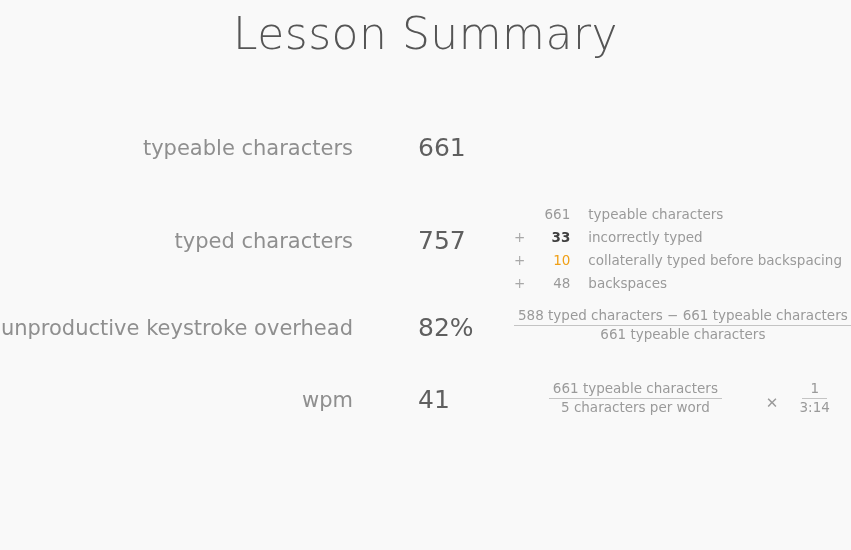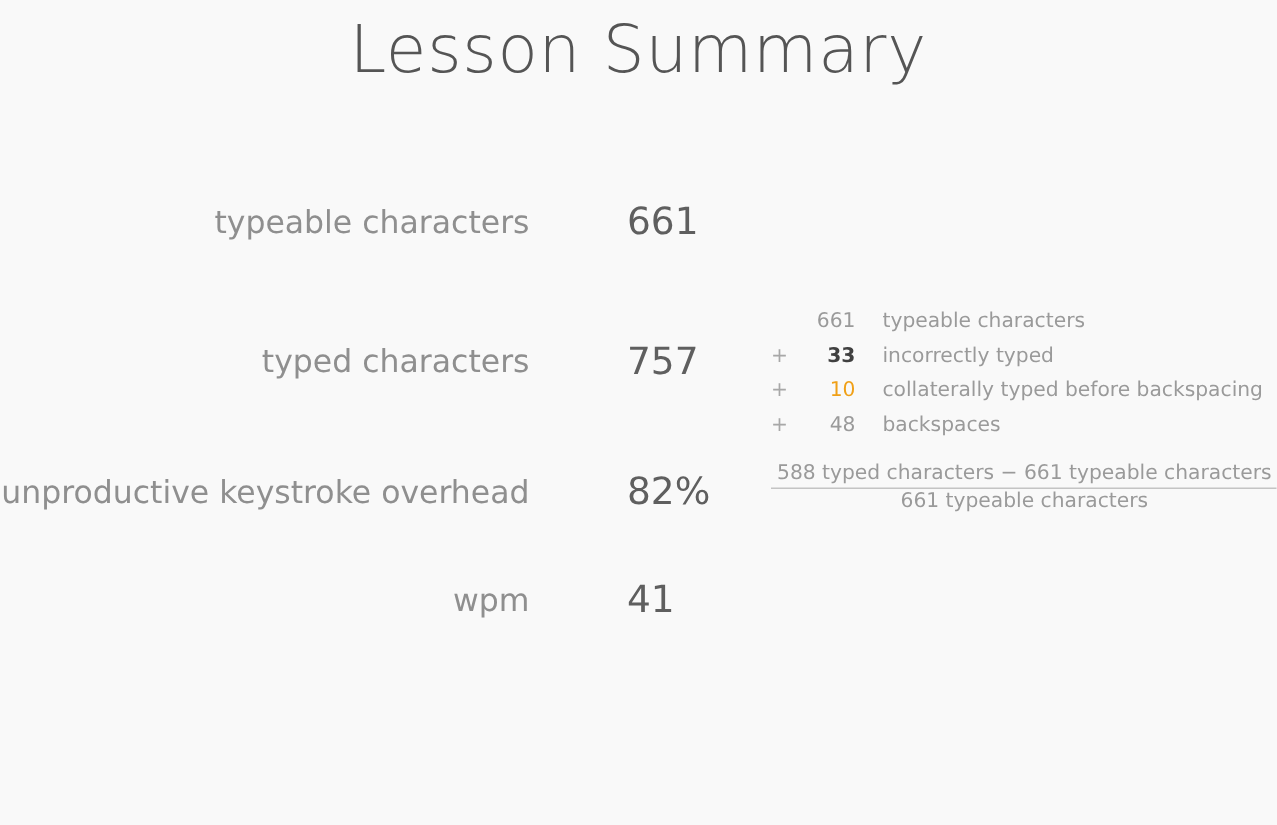--- a/index.html
+++ b/index.html
@@ -213,15 +213,28 @@
           <span class="den">661 typeable characters</span>
         </span>
       </div>
     </div>
   </div>
 
 
   <div class="row" id="row-wpm">
     <div class="row-label">wpm</div>
     <div class="row-value">41</div>
+    <div class="row-detail">
+      <div class="formula">
+        <span class="frac">
+          <span class="num">661 typeable characters</span>
+          <span class="den">5 characters per word</span>
+        </span>
+        <span class="mult-symbol">✕</span>
+        <span class="frac narrow">
+          <span class="num">1</span>
+          <span class="den">3:14</span>
+        </span>
+      </div>
+    </div>
   </div>
 
 </div>
 
 </body></html>

